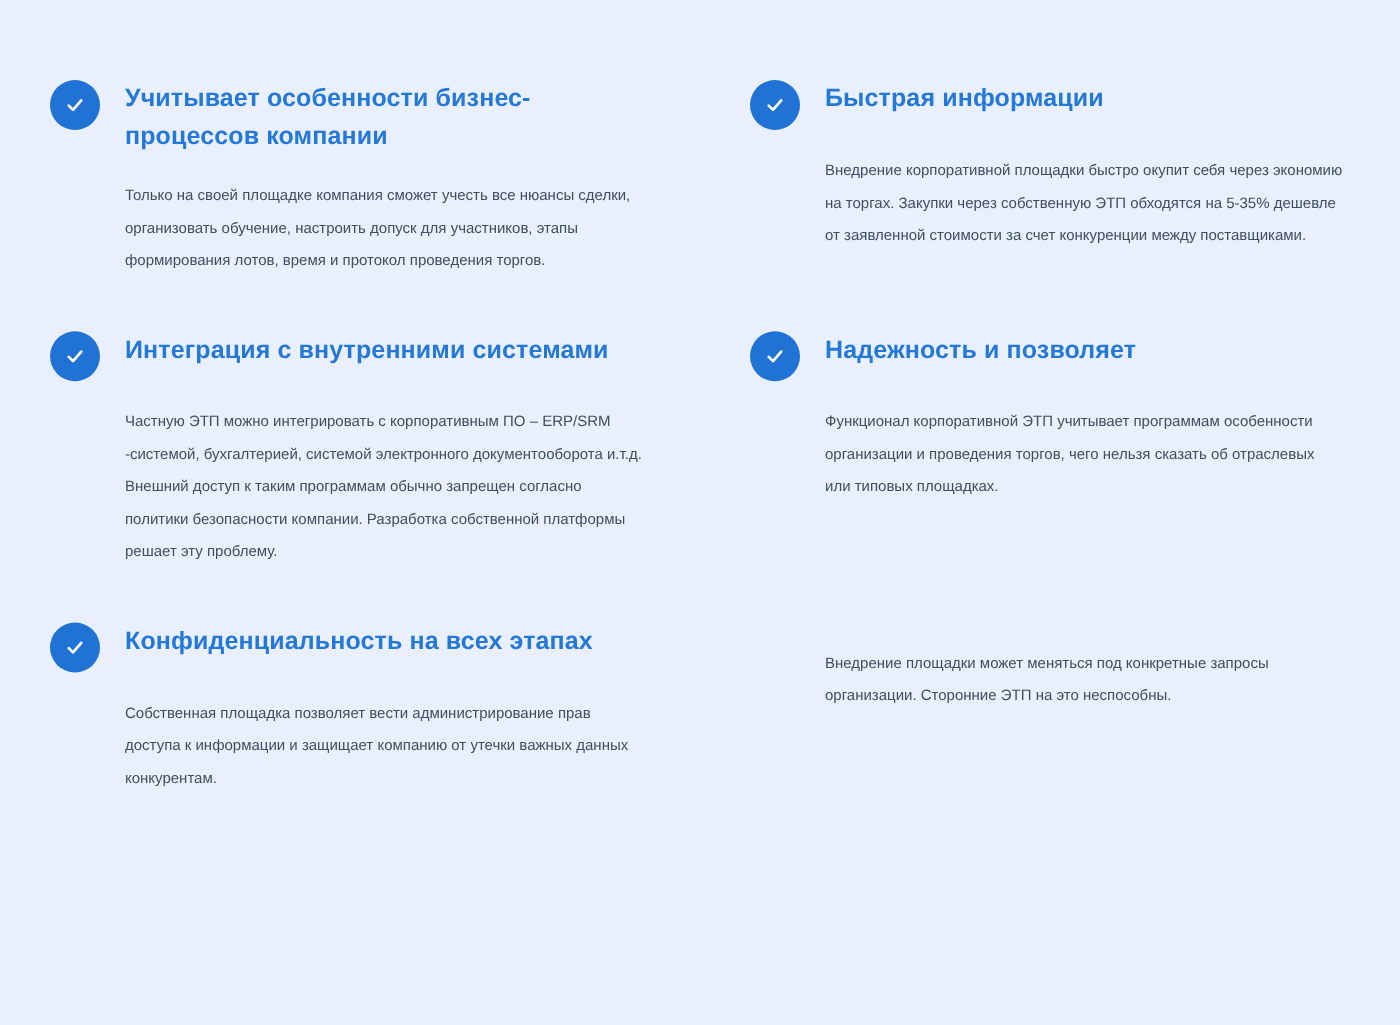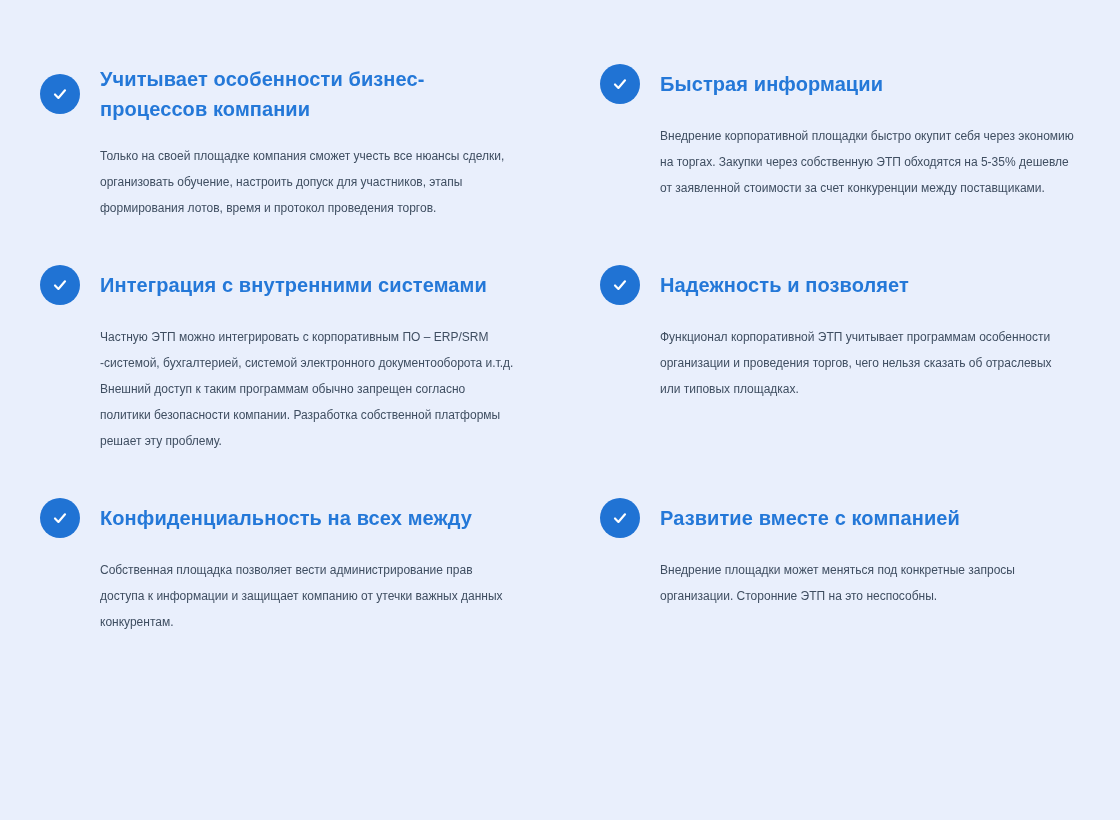--- a/index.html
+++ b/index.html
@@ -20,21 +20,20 @@
     display:grid;
     grid-template-columns:475px 475px;
     column-gap:85px;
     row-gap:44px;
     padding:64px 45px 40px 40px;
     align-items:start;
   }
   .feature{display:block;}
   .feature-head{
     display:flex;
-    align-items:center;
     gap:20px;
   }
   .check-circle{
     flex:0 0 40px;
     width:40px;height:40px;
     border-radius:50%;
     background:var(--accent);
     display:flex;
     align-items:center;
     justify-content:center;
@@ -108,30 +107,22 @@
     <p class="feature-body">Функционал корпоративной ЭТП учитывает программам особенности организации и проведения торгов, чего нельзя сказать об отраслевых или типовых площадках.</p>
   </article>
 
   <article class="feature">
     <div class="feature-head">
       <span class="check-circle">
         <svg width="20" height="20" viewBox="0 0 24 24" fill="none" aria-hidden="true">
           <path d="M6 12.6l4.1 4.1L18 7.6" stroke="#fff" stroke-width="2.6" stroke-linecap="round" stroke-linejoin="round"></path>
         </svg>
       </span>
-      <h3 class="feature-title">Конфиденциальность на всех между</h3>
+      <h3 class="feature-title">Конфиденциальность на всех этапах</h3>
     </div>
     <p class="feature-body">Собственная площадка позволяет вести администрирование прав доступа к информации и защищает компанию от утечки важных данных конкурентам.</p>
   </article>
 
   <article class="feature">
-    <div class="feature-head">
-      <span class="check-circle">
-        <svg width="20" height="20" viewBox="0 0 24 24" fill="none" aria-hidden="true">
-          <path d="M6 12.6l4.1 4.1L18 7.6" stroke="#fff" stroke-width="2.6" stroke-linecap="round" stroke-linejoin="round"></path>
-        </svg>
-      </span>
-      <h3 class="feature-title">Развитие вместе с компанией</h3>
-    </div>
     <p class="feature-body">Внедрение площадки может меняться под конкретные запросы организации. Сторонние ЭТП на это неспособны.</p>
   </article>
 
 </section>
 
 </body></html>

